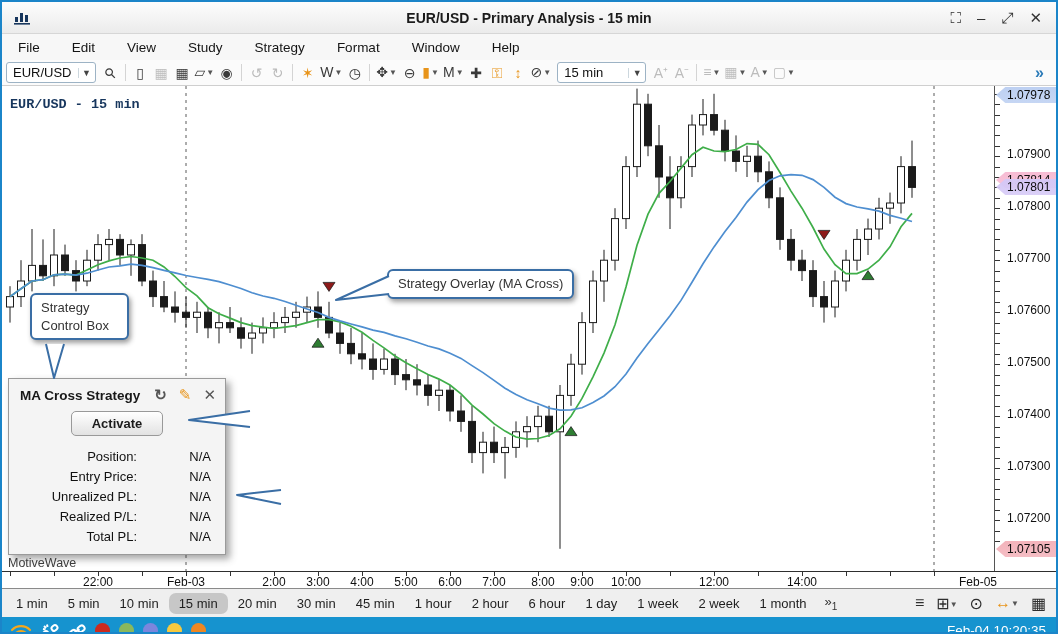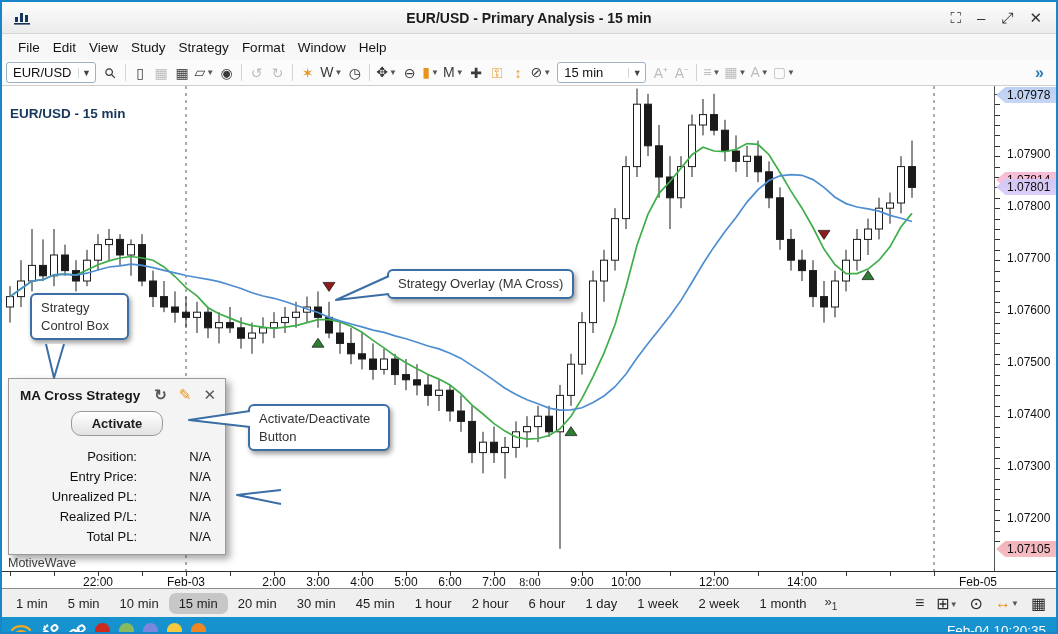--- a/index.html
+++ b/index.html
@@ -8,41 +8,41 @@
     font-family:"Liberation Sans", sans-serif; position:relative; overflow:hidden; }
   
   .titlebar { height:32px; background:linear-gradient(#fdfdfd,#ebebeb); display:flex;
     align-items:center; border-bottom:1px solid #d6d6d6; position:relative; }
   .appicon { margin-left:12px; z-index:2; display:flex; }
   .wtitle { position:absolute; left:0; right:0; text-align:center; font-weight:bold;
     font-size:14px; color:#1b1b1b; }
   .wcontrols { margin-left:auto; display:flex; gap:16px; padding-right:14px; z-index:2; }
   .wbtn { color:#333; font-size:15px; line-height:15px; cursor:default; }
   
-  .menubar { height:26px; display:flex; align-items:center; gap:13px; padding-left:16px;
+  .menubar { height:26px; display:flex; align-items:center; gap:32px; padding-left:16px;
     font-size:13.5px; color:#141414; background:#f7f7f7; }
   .menu-item { cursor:default; }
   
   .toolbar { height:26px; display:flex; align-items:center; background:#fbfbfb;
     border-bottom:1px solid #cfcfcf; padding:0 6px 0 4px; }
   .combo { display:flex; align-items:center; border:1px solid #9db3c5; background:#fff;
     height:21px; border-radius:3px; margin-right:4px; }
   .combo .cval { padding:0 6px; font-size:13px; color:#111; min-width:62px; }
   .combo .cdd { border-left:1px solid #ccd7de; width:17px; text-align:center; color:#444; font-size:9px; }
   .tbwrap { display:flex; align-items:center; }
   .tbi { min-width:21px; padding:0 2px; text-align:center; font-size:14px; line-height:24px; cursor:default; }
   .tbi .dda { font-size:8px; color:#555; margin-left:1px; vertical-align:2px; }
   .tsep { width:1px; height:17px; background:#d4d4d4; margin:0 4px; }
   .overflow { margin-left:auto; font-size:16px; font-weight:bold; }
   
   .chart-region { position:relative; height:486px; border-bottom:1px solid #2e2e2e; display:flex; background:#fff; }
   .plot { position:relative; width:993px; height:485px; border-right:1px solid #555; overflow:hidden; }
   .plot svg.main { position:absolute; left:0; top:0; }
-  .symlbl { position:absolute; left:8px; top:20px; font-weight:bold; font-size:13.5px;
-    color:#17365d; z-index:20; }
+  .symlbl { position:absolute; left:8px; top:11px; font-weight:bold; font-size:13.5px;
+    color:#17365d; z-index:20;font-family:Liberation Mono, monospace; }
   .mwm { position:absolute; left:6px; bottom:1px; font-size:12.5px; color:#3e3e3e; z-index:20; }
   .paxis { position:relative; flex:1; background:#fff; overflow:hidden; }
   .plabel { position:absolute; left:12px; font-size:12px; color:#101010; height:14px; line-height:14px;margin-top:19px; }
   .ptick { position:absolute; left:0; width:5px; height:1px; background:#333; }
   .ptag { position:absolute; left:1px; height:16px; line-height:16px; font-size:12px;
     padding:0 3px 0 11px; color:#0d0d0d; width:62px;
     clip-path:polygon(0 50%, 15% 0, 100% 0, 100% 100%, 15% 100%); }
   
   .tails { position:absolute; left:0; top:0; z-index:55; pointer-events:none; }
   .callout { position:absolute; background:#fff; border:2px solid #3a6ea5; border-radius:6px;
@@ -54,21 +54,21 @@
   .spanel { position:absolute; left:6px; top:292px; width:218px; background:#f4f4f4;
     border:1px solid #9a9a9a; box-shadow:4px 4px 7px rgba(60,60,60,.45); z-index:30;
     font-size:13px; padding-bottom:8px; }
   .spanel-h { display:flex; align-items:center; padding:7px 9px 3px 11px; }
   .spanel-title { font-weight:bold; color:#181818; font-size:13.5px; }
   .sp-ico { margin-left:12px; font-size:15px; cursor:default; }
   .sp-refresh { margin-left:auto; color:#555; font-weight:bold; }
   .sp-edit { color:#e8941a; }
   .sp-close { color:#555; }
   .activate { display:block; margin:4px auto 10px auto; width:92px; height:25px;
-    background:linear-gradient(#ffffff,#e2e2e2); border:1px solid #999; border-radius:10px;
+    background:linear-gradient(#ffffff,#e2e2e2); border:1px solid #999; border-radius:5px;
     font-weight:bold; font-size:13px; color:#1c1c1c; font-family:"Liberation Sans",sans-serif; }
   .srow { display:flex; padding:2.5px 14px 2.5px 0; color:#111; }
   .srow .lbl { width:128px; text-align:right; }
   .srow .val { flex:1; text-align:right; }
   
   .time-axis { height:17px; position:relative; border-bottom:1px solid #8a8a8a;
     font-size:12px; color:#101010; background:#fff; overflow:hidden; }
   .ttick { position:absolute; top:0; width:1px; height:4px; background:#333; }
   .tlabel { position:absolute; top:3px; transform:translateX(-50%); white-space:nowrap; }
   
@@ -383,24 +383,20 @@
           </div>
       </div>
 
       <div class="callout" style="left:28px; top:207px; width:99px;">
         <div>Strategy</div>
         <div>Control Box</div>
       </div>
       <div class="callout" style="left:385px; top:183px; white-space:nowrap;">
         <span>Strategy Overlay (MA Cross)</span>
       </div>
-      <div class="callout" style="left:246px; top:318px; width:142px;">
-        <div>Activate/Deactivate</div>
-        <div>Button</div>
-      </div>
 
 
       <div class="mwm">MotiveWave</div>
 
       <svg class="tails" id="tailsvg" width="993" height="485">
           <path d="M 44,258 L 52,292 L 62,258" fill="#ffffff" stroke="#3a6ea5" stroke-width="2" stroke-linejoin="round"></path>
           <path d="M 387,190 L 334,214 L 387,208" fill="#ffffff" stroke="#3a6ea5" stroke-width="2" stroke-linejoin="round"></path>
           <path d="M 248,325 L 187,334 L 248,341" fill="#ffffff" stroke="#3a6ea5" stroke-width="2" stroke-linejoin="round"></path>
           <path d="M 279,404 L 235,409 L 279,418" fill="#ffffff" stroke="#3a6ea5" stroke-width="2" stroke-linejoin="round"></path>
         </svg>
@@ -490,21 +486,21 @@
       <div class="ttick" style="left: 888px;"></div>
       <div class="ttick" style="left: 932px;"></div>
       <div class="tlabel" style="left: 96px;">22:00</div>
       <div class="tlabel" style="left: 184px;">Feb-03</div>
       <div class="tlabel" style="left: 272px;">2:00</div>
       <div class="tlabel" style="left: 316px;">3:00</div>
       <div class="tlabel" style="left: 360px;">4:00</div>
       <div class="tlabel" style="left: 404px;">5:00</div>
       <div class="tlabel" style="left: 448px;">6:00</div>
       <div class="tlabel" style="left: 492px;">7:00</div>
-      <div class="tlabel" style="left: 528px; font-family: Liberation Serif, serif;">8:00</div>
+      <div class="tlabel" style="left: 541px;">8:00</div>
       <div class="tlabel" style="left: 580px;">9:00</div>
       <div class="tlabel" style="left: 624px;">10:00</div>
       <div class="tlabel" style="left: 712px;">12:00</div>
       <div class="tlabel" style="left: 800px;">14:00</div>
       <div class="tlabel" style="left: 932px; margin-left: 44px;">Feb-05</div>
     </div>
 
   <div class="tfbar">
     <span class="tbwrap" id="tfitems">
         <span class="tf">1 min</span>

